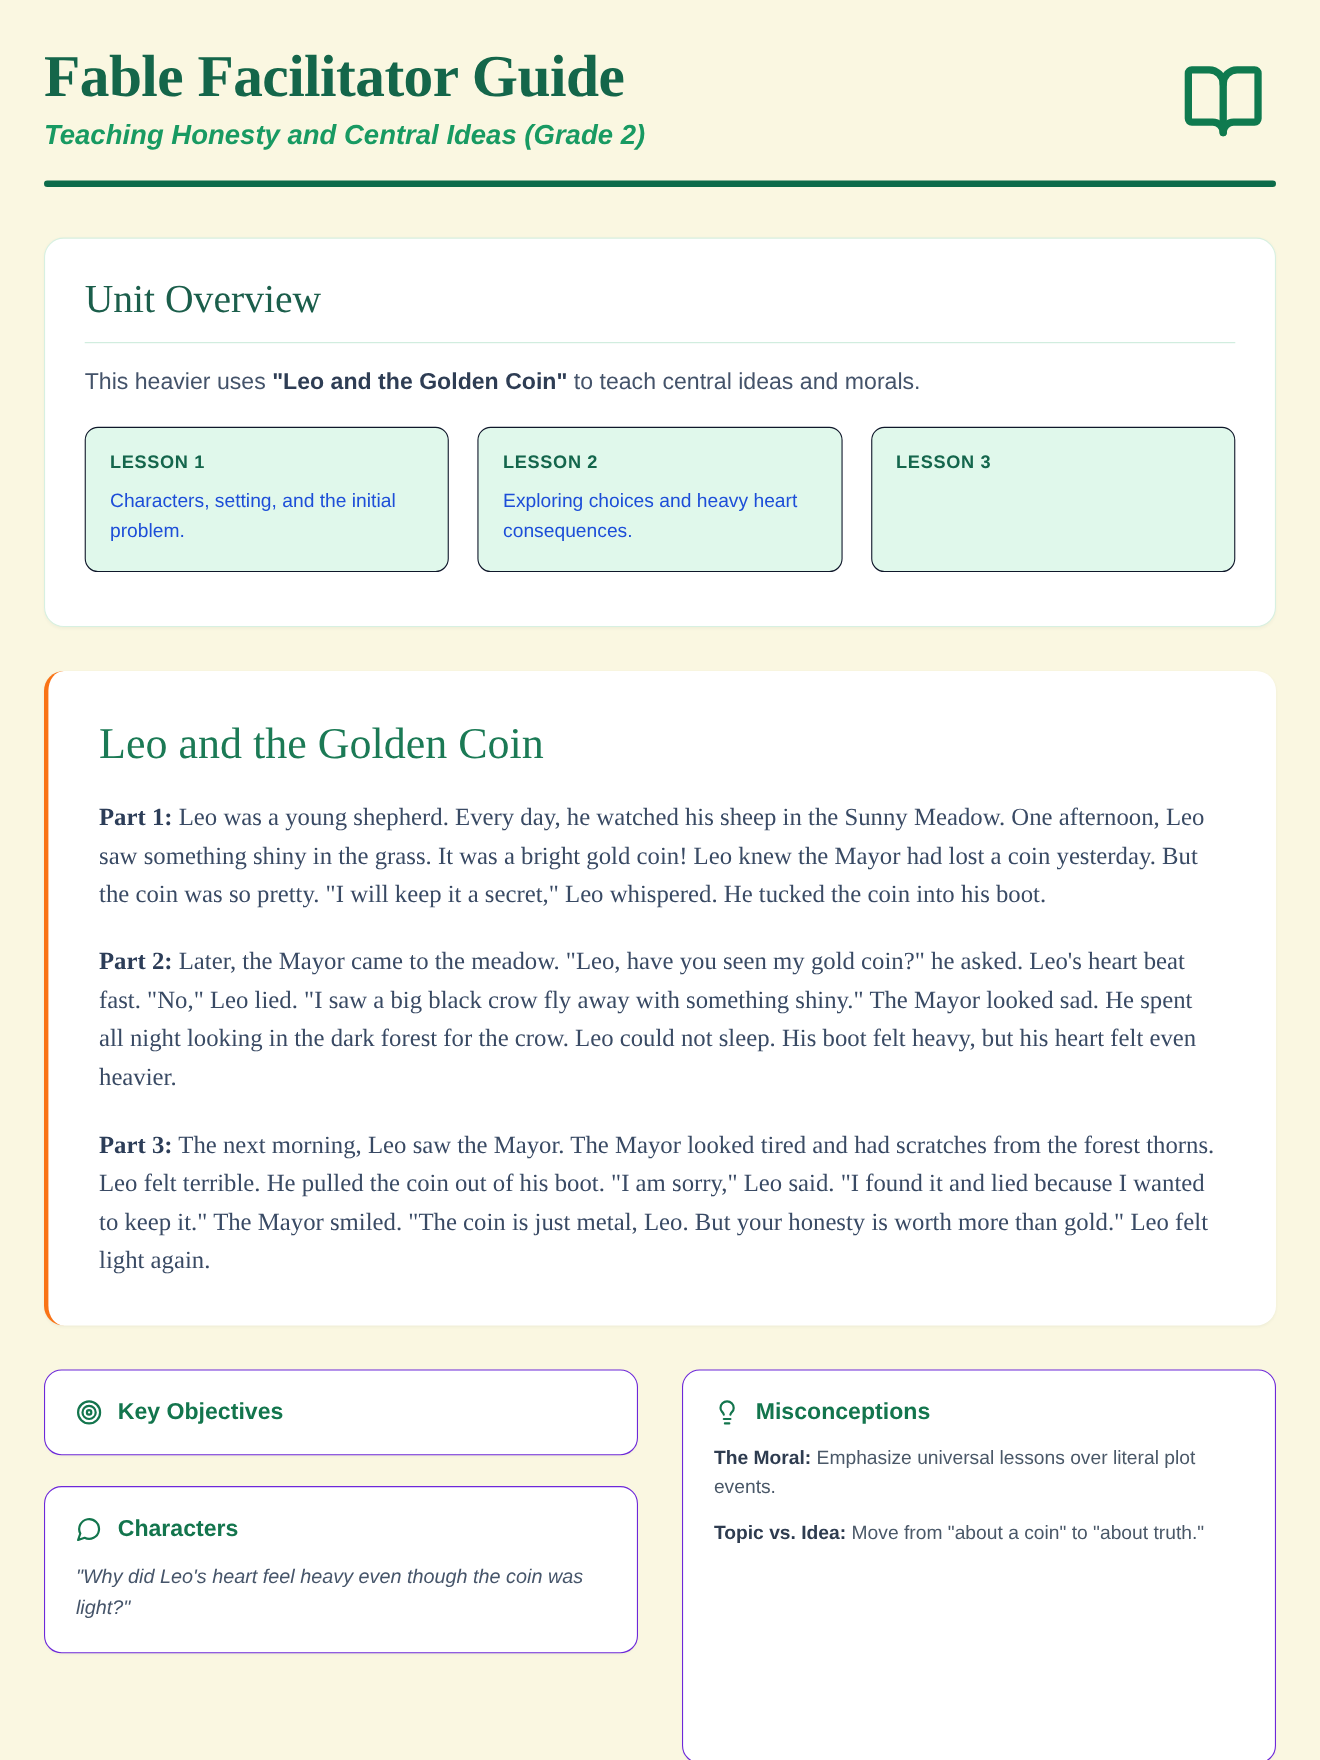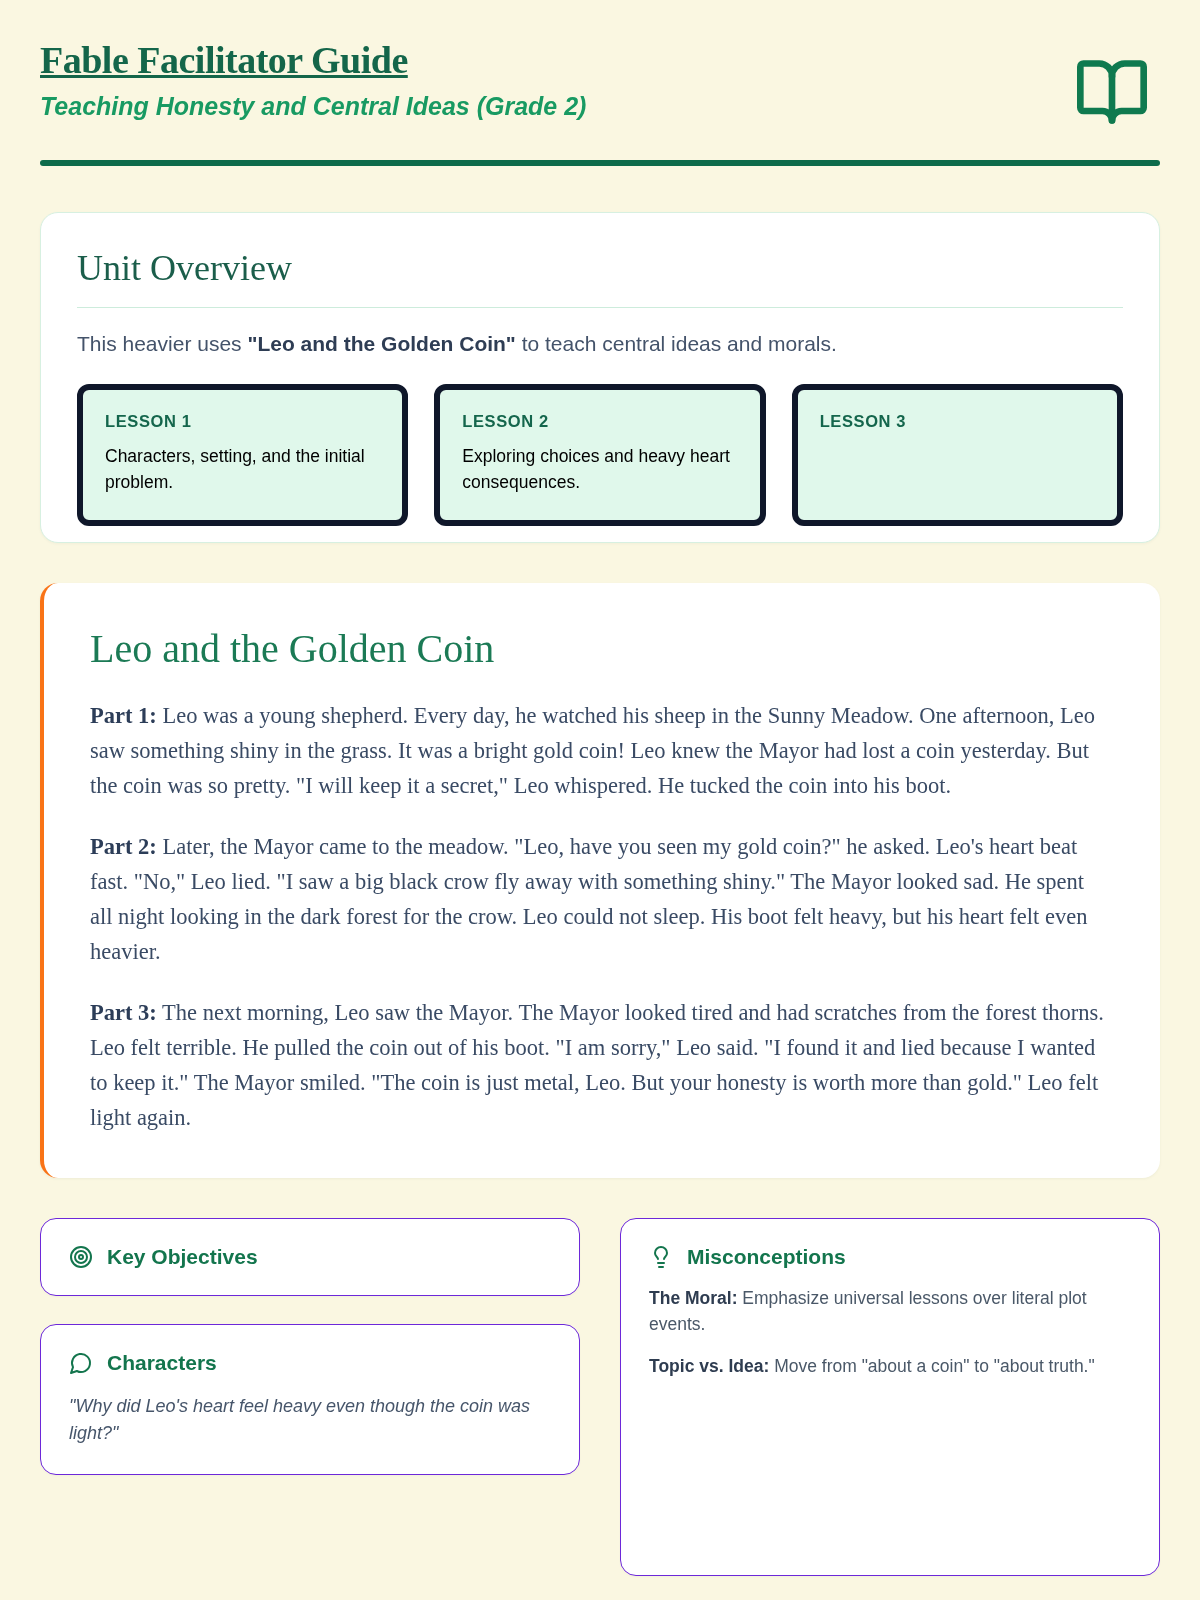--- a/index.html
+++ b/index.html
@@ -9,52 +9,52 @@
     background: #faf7e1;
     font-family: "Liberation Sans", sans-serif;
     color: #44536a;
   }
   .page { padding: 40px 40px 0; }
 
   
   .header-row { display: flex; justify-content: space-between; align-items: flex-start; }
   .page-title {
     font-family: "Liberation Serif", serif;
-    font-size: 38px; font-weight: 700; letter-spacing: -0.5px;
-    color: #14664a; margin: 0; line-height: 1.1; text-decoration: underline;
+    font-size: 54px; font-weight: 700; letter-spacing: -0.5px;
+    color: #14664a; margin: 0; line-height: 1.1;
   }
   .page-subtitle {
     font-style: italic; font-weight: 600;
     font-size: 25px; color: #189a62; margin-top: 10px;
   }
   .book-icon { color: #0f7a4f; margin: 14px 10px 0 0; flex: 0 0 auto; }
   .header-rule { height: 6px; background: #0d6b4a; border-radius: 3px; margin-top: 26px; }
 
   
   .card { background: #ffffff; border-radius: 18px; }
 
   
   .unit-card {
     margin-top: 46px; border: 1px solid #d7f0e1;
-    padding: 34px 36px 16px; box-shadow: 0 1px 3px rgba(20,60,40,0.04);
+    padding: 34px 36px 49px; box-shadow: 0 1px 3px rgba(20,60,40,0.04);
   }
   .unit-title {
     font-family: "Liberation Serif", serif; font-weight: 400;
     font-size: 36px; color: #1b5e4b; margin: 0;
   }
   .unit-divider { height: 1px; background: #cdecdc; margin: 18px 0 24px; }
   .unit-intro { font-size: 21px; margin: 0; color: #44536a; }
   .unit-intro strong { color: #2e3d54; }
   .lessons { display: grid; grid-template-columns: 1fr 1fr 1fr; gap: 26px; margin-top: 28px; }
   .lesson-card {
-    background: #e0f8eb; border: 6px solid #0f172a;
+    background: #e0f8eb; border: 1px solid #0f172a;
     border-radius: 12px; padding: 22px 22px 24px;
   }
   .lesson-label { font-size: 16.5px; font-weight: 700; color: #14664c; letter-spacing: 0.6px; }
-  .lesson-desc { font-size: 17.5px; color: #000000; line-height: 1.5; margin-top: 12px; }
+  .lesson-desc { font-size: 17.5px; color: #1d4ed8; line-height: 1.5; margin-top: 12px; }
 
   
   .story-card {
     margin-top: 40px; border-left: 4px solid #f97316;
     padding: 42px 50px 42px 46px; box-shadow: 0 1px 3px rgba(20,60,40,0.05);
   }
   .story-title {
     font-family: "Liberation Serif", serif; font-weight: 400;
     font-size: 40px; color: #1b7a55; margin: 0;
   }

